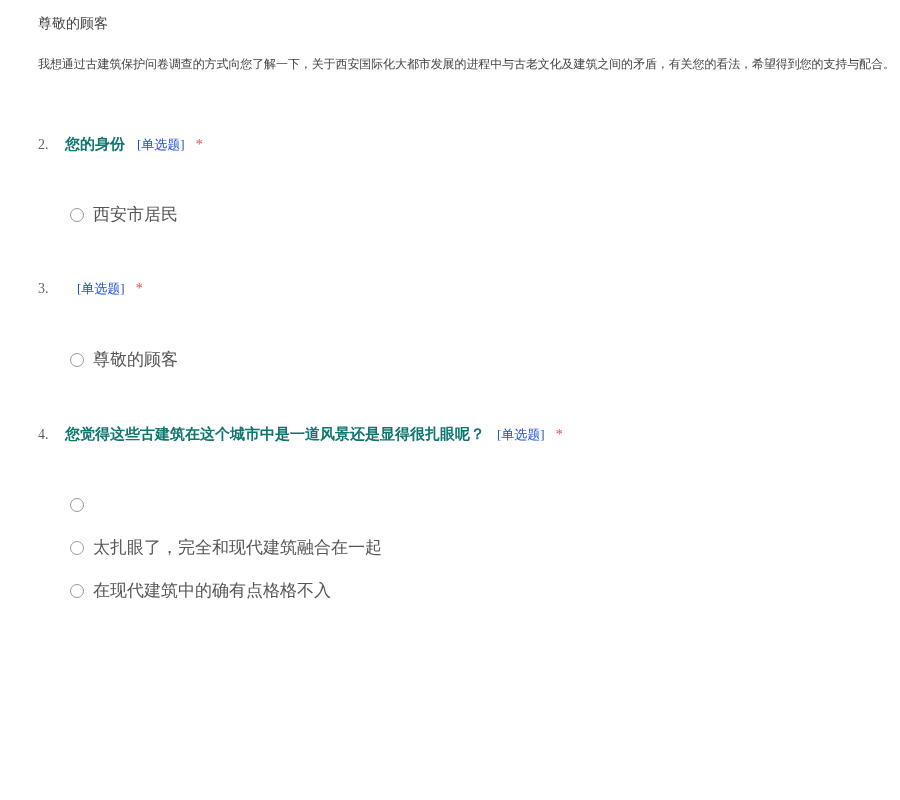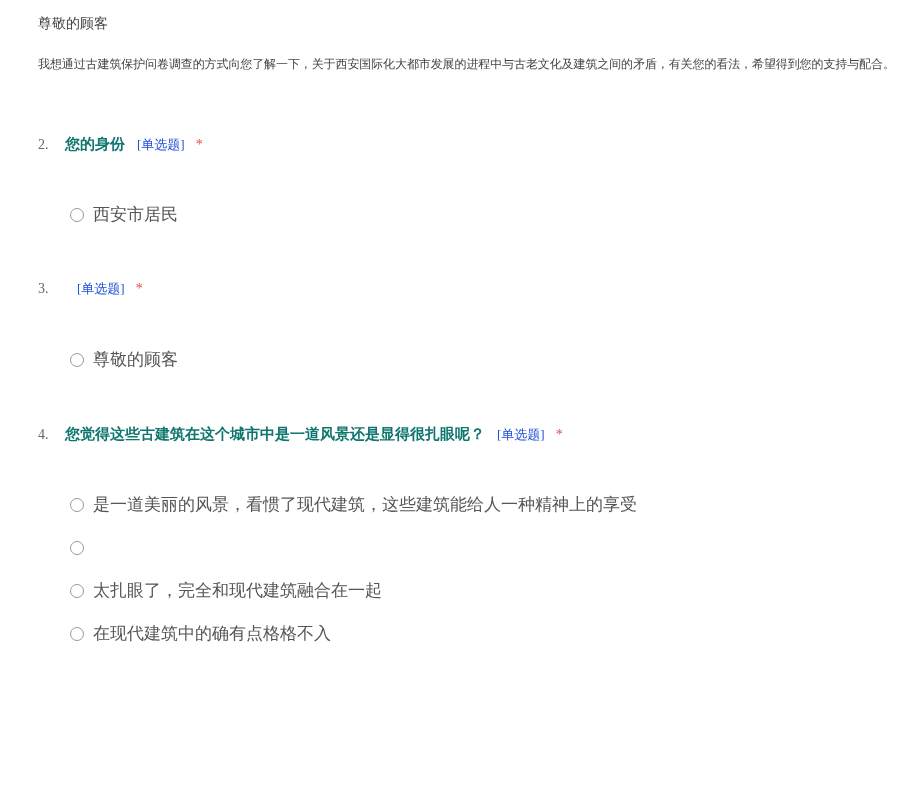--- a/index.html
+++ b/index.html
@@ -127,24 +127,20 @@
   <div class="question">
     <div class="q-header">
       <span class="q-num">4.</span>
       <span class="q-title">您觉得这些古建筑在这个城市中是一道风景还是显得很扎眼呢？</span>
       <span class="q-type">[单选题]</span>
       <span class="q-required">*</span>
     </div>
     <div class="options">
       <div class="option">
         <span class="radio"></span>
-        <span class="option-label">是一道美丽的风景，看惯了现代建筑，这些建筑能给人一种精神上的享受</span>
-      </div>
-      <div class="option">
-        <span class="radio"></span>
       </div>
       <div class="option">
         <span class="radio"></span>
         <span class="option-label">太扎眼了，完全和现代建筑融合在一起</span>
       </div>
       <div class="option">
         <span class="radio"></span>
         <span class="option-label">在现代建筑中的确有点格格不入</span>
       </div>
     </div>

